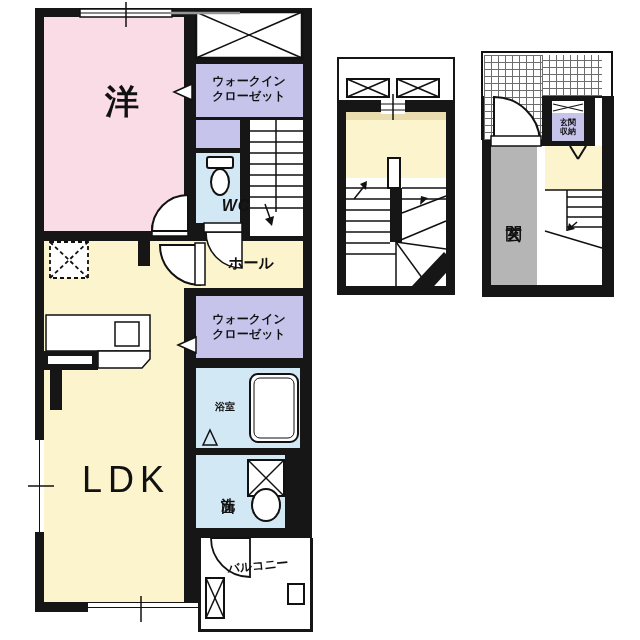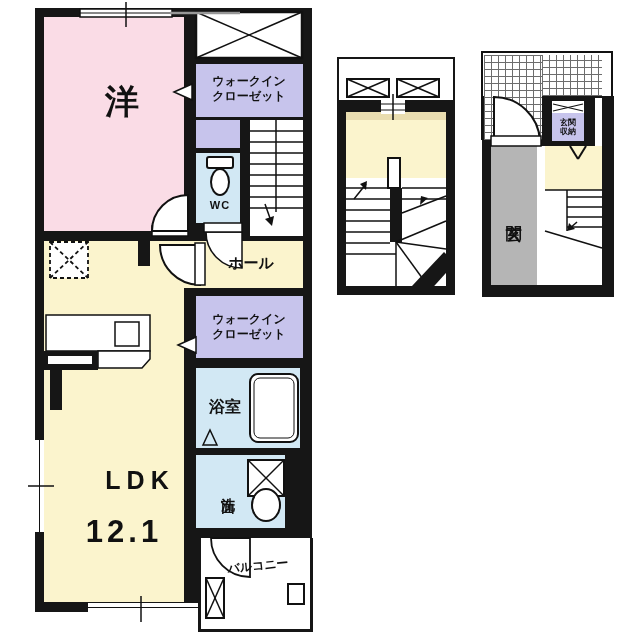--- a/index.html
+++ b/index.html
@@ -217,26 +217,25 @@
         <line x1="545" y1="231" x2="602" y2="248"></line>
         <line x1="577" y1="222" x2="569" y2="229"></line>
         <polygon points="567,231 569,223 575,229" fill="#111" stroke="none"></polygon>
       </g>
     </g>
   </svg>
 
   <div class="lbl" style="left:122px;top:102px;font-size:34px;font-weight:700;">洋</div>
   <div class="lbl" style="left:249px;top:89px;font-size:12px;font-weight:600;">ウォークイン
 クローゼット</div>
-  <div class="lbl" style="left:220px;top:206px;font-size:11px;font-weight:700;letter-spacing:1px;">WC</div>
+  <div class="lbl" style="left:236px;top:206px;font-size:16px;font-weight:700;letter-spacing:1px;font-style:italic;">WC</div>
   <div class="lbl" style="left:251px;top:263px;font-size:15px;font-weight:700;">ホール</div>
   <div class="lbl" style="left:249px;top:327px;font-size:12px;font-weight:600;">ウォークイン
 クローゼット</div>
-  <div class="lbl" style="left:225px;top:407px;font-size:16px;font-weight:700;">浴室</div>
+  <div class="lbl" style="left:225px;top:407px;font-size:10px;font-weight:700;">浴室</div>
   <div class="lbl vert" style="left:228px;top:489px;font-size:14px;font-weight:700;">洗面</div>
-  <div class="lbl" style="left:140px;top:480px;font-size:25px;font-weight:700;letter-spacing:6px;">LDK</div>
-  <div class="lbl" style="left:124px;top:532px;font-size:31px;font-weight:700;letter-spacing:4px;">12.1</div>
+  <div class="lbl" style="left:126px;top:480px;font-size:36px;font-weight:400;letter-spacing:6px;">LDK</div>
   <div class="lbl" style="left:258px;top:566px;font-size:12px;font-weight:700;transform:translate(-50%,-50%) rotate(-6deg);">バルコニー</div>
   <div class="lbl vert" style="left:514px;top:213px;font-size:16px;font-weight:700;">玄関</div>
   <div class="lbl" style="left:568px;top:127px;font-size:8px;font-weight:600;line-height:1.15;">玄関
 収納</div>
 
 </div>
 
 </body></html>

